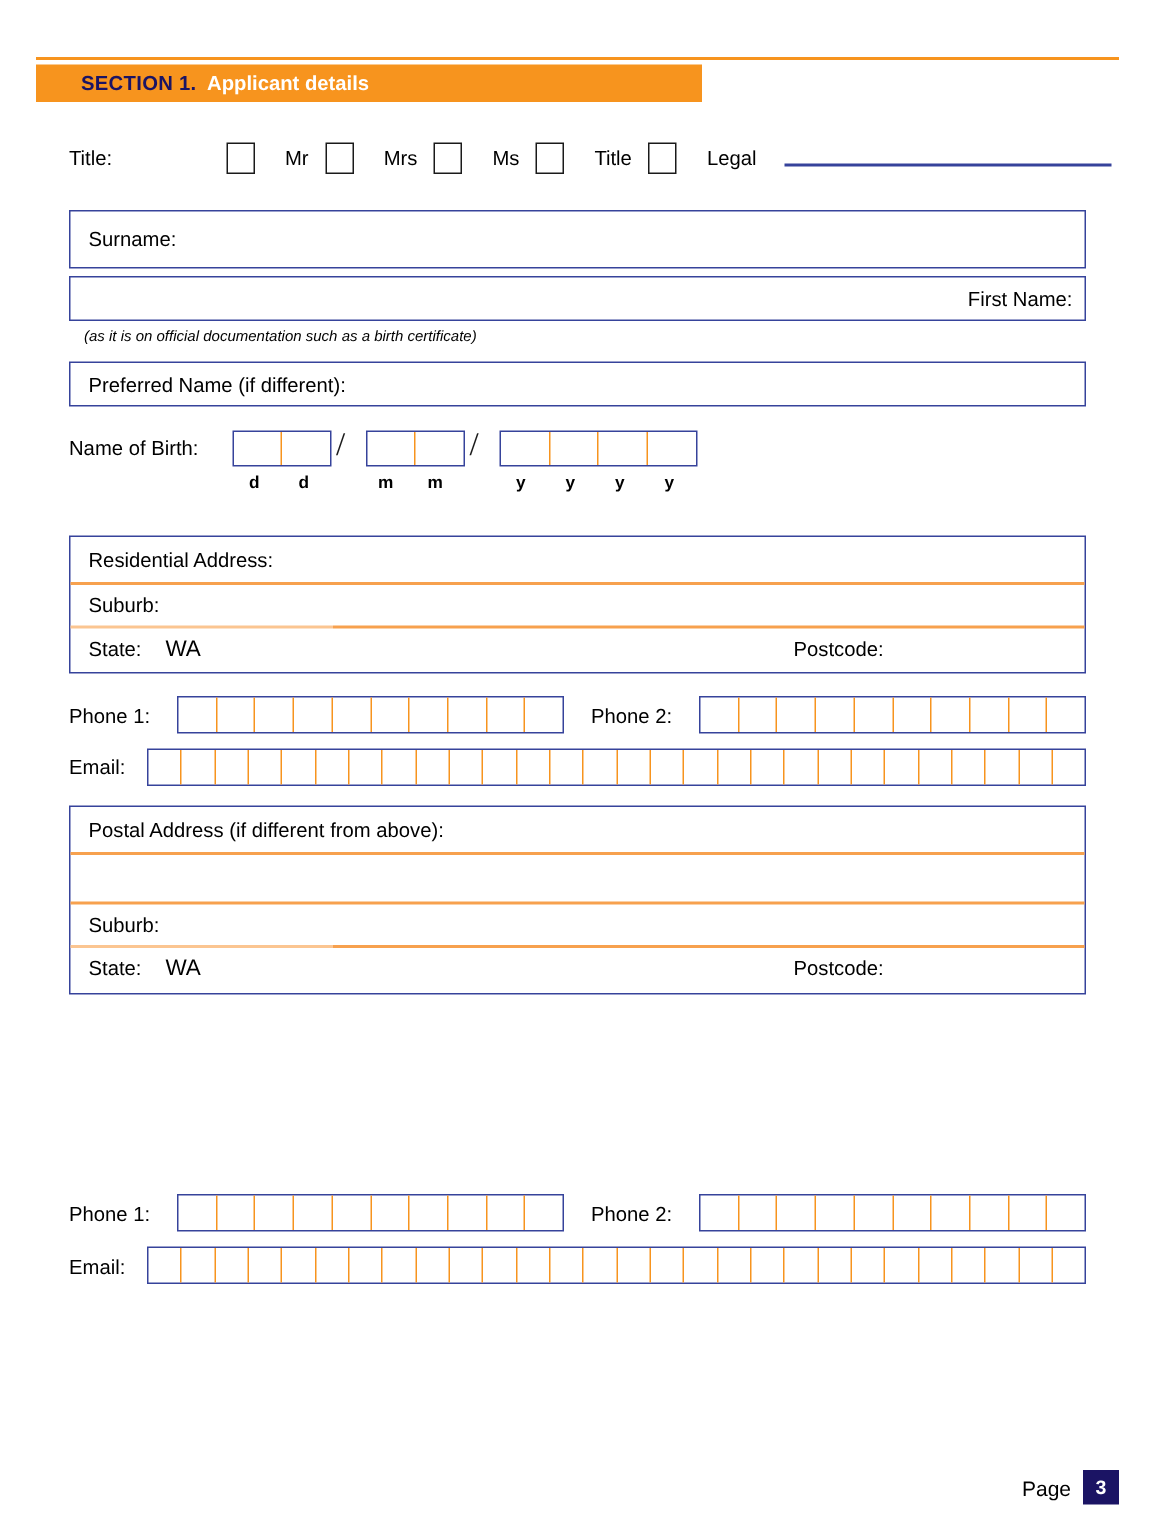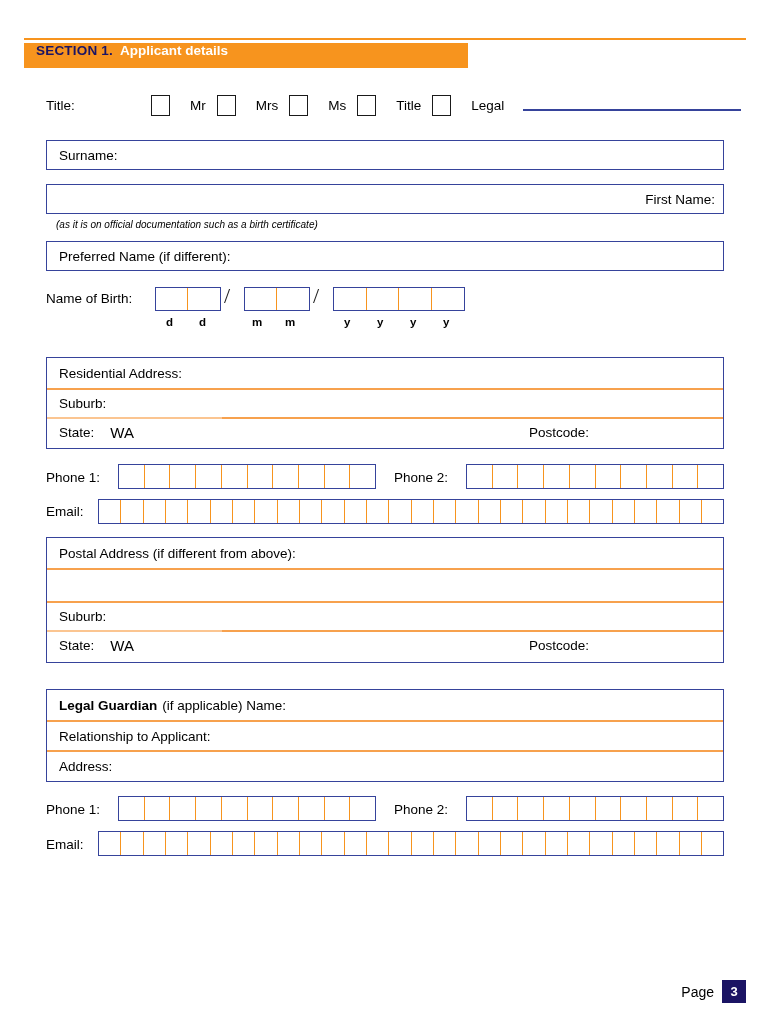--- a/index.html
+++ b/index.html
@@ -33,21 +33,22 @@
     background: #F7941E;
   }
   .section-bar {
     position: absolute;
     left: 24px;
     top: 43px;
     width: 444px;
     height: 25px;
     background: #F7941E;
     display: flex;
-    padding-left: 12px;
+    align-items: center;
+    padding-left: 30px;
     box-sizing: border-box;
   }
   .section-num {
     font-size: 13.5px;
     font-weight: bold;
     color: #1B1464;
     letter-spacing: 0.2px;
   }
   .section-title {
     font-size: 13.5px;
@@ -256,21 +257,21 @@
     </span>
 
     <span class="cbx-group">
       <span class="cbx"></span>
       <span class="cbx-lbl">Legal</span>
     </span>
 
     <span class="other-line"></span>
   </div>
 
-  <div class="nbox" style="left:46px; top:140px; width:678px; height:30px;">
+  <div class="nbox" style="left:46px; top:140px; width:678px; height:39px;">
     <div class="row" style="height:100%;">
       <span>Surname:</span>
       <span style="margin-left:8px;"></span>
     </div>
   </div>
 
   <div class="nbox" style="left:46px; top:184px; width:678px; height:30px;">
     <div class="row" style="height:100%;justify-content:flex-end;">
       <span>First Name:</span>
       <span style="margin-left:8px;"></span>
@@ -420,40 +421,20 @@
     <div class="orule" style="top:92px; left:175px; right:0; width:auto;"></div>
 
     <div class="row" style="height:29px;">
       <span>State:</span>
       <span class="wa-val">WA</span>
       <span class="right-lbl" style="left:482px;">Postcode:</span>
       <span class="right-lbl" style="left:560px;"></span>
     </div>
   </div>
 
-  <div class="nbox" style="left:46px; top:689px; width:678px; height:93px;">
-
-    <div class="row" style="height:31px;">
-      <span class="bold">Legal Guardian</span>
-      <span style="margin-left:5px;">(if applicable) Name:</span>
-      <span style="margin-left:8px;"></span>
-    </div>
-    <div class="orule" style="top:30px;"></div>
-
-    <div class="row" style="height:30px;">
-      <span>Relationship to Applicant:</span>
-      <span style="margin-left:8px;"></span>
-    </div>
-    <div class="orule" style="top:60px;"></div>
-
-    <div class="row" style="height:30px;">
-      <span>Address:</span>
-      <span style="margin-left:8px;"></span>
-    </div>
-  </div>
 
   <span class="strip-label" style="left:46px; top:802px;">Phone 1:</span>
   <div class="strip" id="guardian-phone1" style="left:118px; top:796px; width:258px;">
       <span class="strip-cell"></span>
       <span class="strip-cell"></span>
       <span class="strip-cell"></span>
       <span class="strip-cell"></span>
       <span class="strip-cell"></span>
       <span class="strip-cell"></span>
       <span class="strip-cell"></span>

